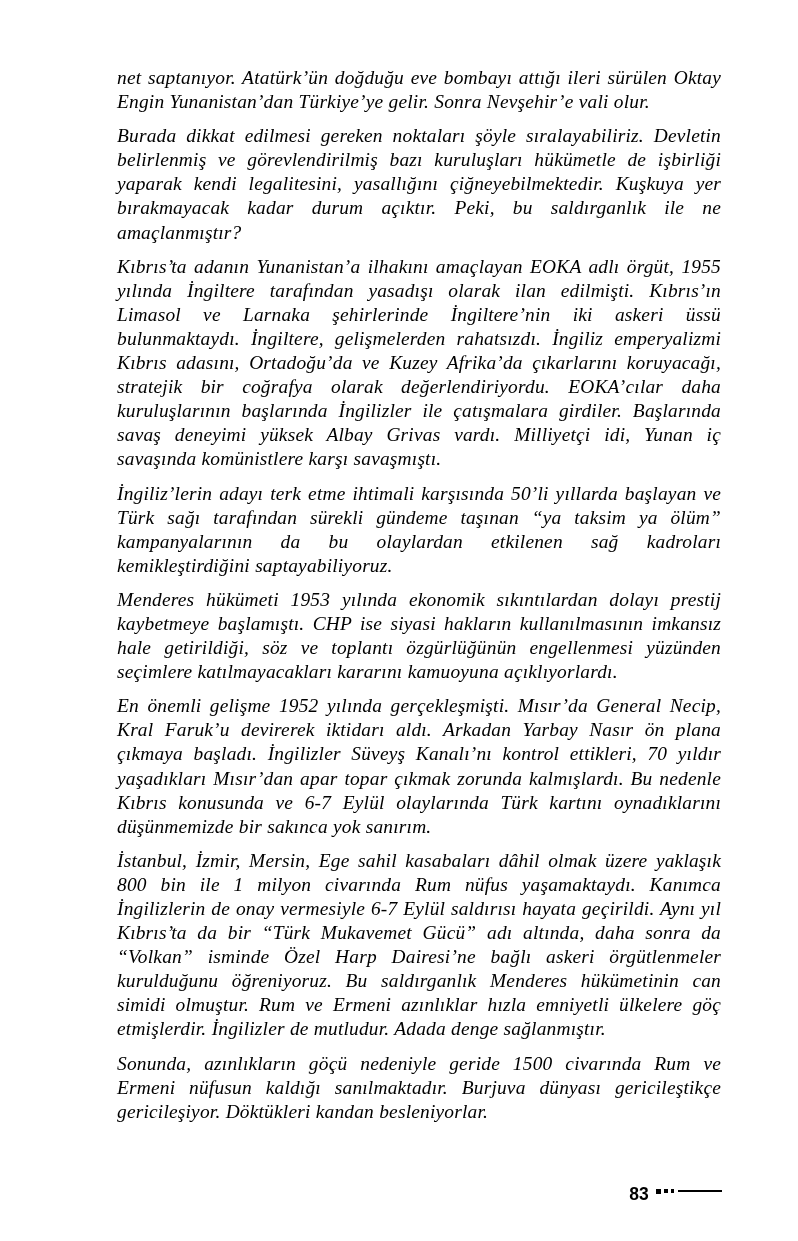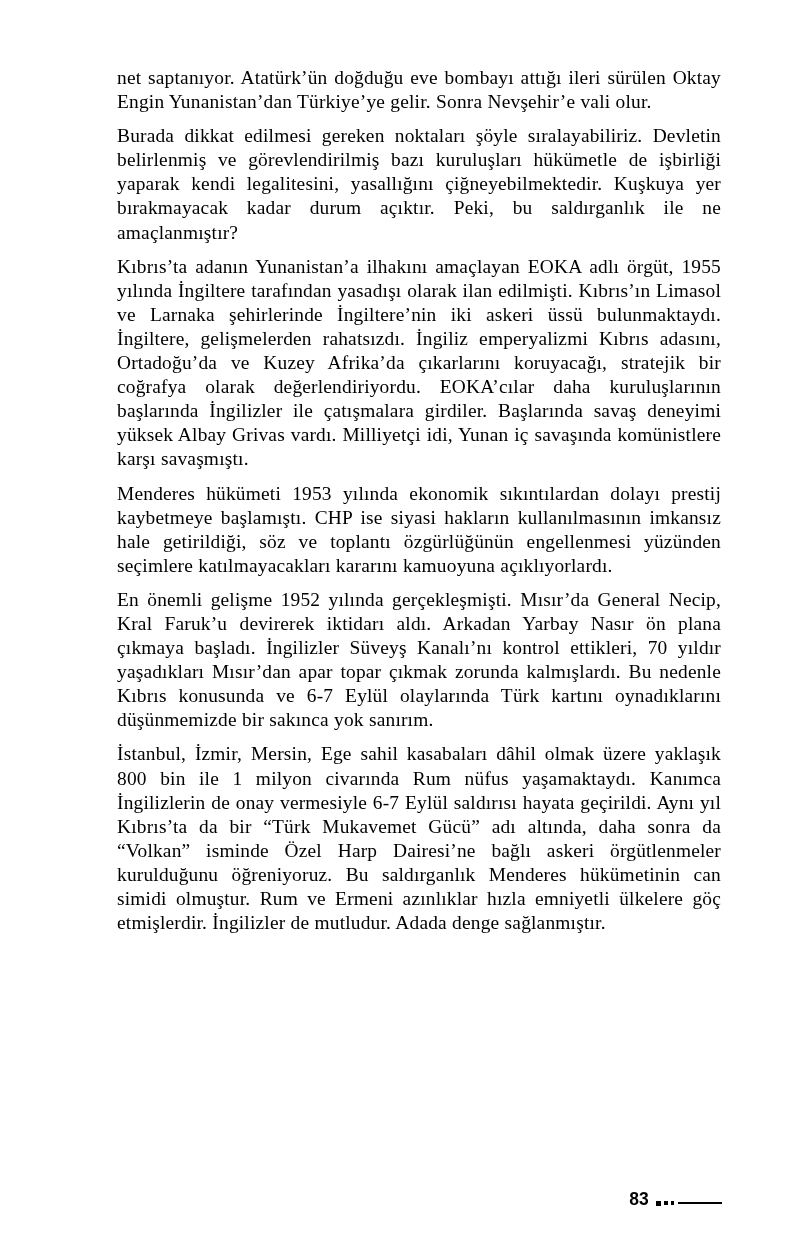--- a/index.html
+++ b/index.html
@@ -25,20 +25,21 @@
     width: 798px;
     height: 1241px;
     background: #ffffff;
   }
 
   #text-column {
     position: absolute;
     left: 117px;
     top: 66px;
     width: 604px;
+    font-style: italic;
   }
 
   .para {
     margin: 0 0 10px 0;
     padding: 0;
     font-size: 19.4px;
     line-height: 24.1px;
     text-align: justify;
     text-justify: inter-word;
     letter-spacing: 0.01em;
@@ -50,21 +51,21 @@
   .para:last-child {
     margin-bottom: 0;
   }
 
   
   #footer {
     position: absolute;
     right: 76px;
     bottom: 33px;
     display: flex;
-    align-items: flex-end;
+    align-items: flex-start;
     gap: 7px;
     height: 22px;
   }
 
   #page-number {
     font-family: "Liberation Sans", "DejaVu Sans", sans-serif;
     font-weight: bold;
     font-size: 17.5px;
     line-height: 17.5px;
     letter-spacing: 0.01em;
@@ -99,23 +100,25 @@
 </style>
 </head>
 <body>
 
 <div id="page">
 
   <div id="text-column">
     <p class="para">net saptanıyor. Atatürk’ün doğduğu eve bombayı attığı ileri sürülen Oktay Engin Yunanistan’dan Türkiye’ye gelir. Sonra Nevşehir’e vali olur.</p>
     <p class="para">Burada dikkat edilmesi gereken noktaları şöyle sıralayabiliriz. Devletin belirlenmiş ve görevlendirilmiş bazı kuruluşları hükümetle de işbirliği yaparak kendi legalitesini, yasallığını çiğneyebilmektedir. Kuşkuya yer bırakmayacak kadar durum açıktır. Peki, bu saldırganlık ile ne amaçlanmıştır?</p>
     <p class="para">Kıbrıs’ta adanın Yunanistan’a ilhakını amaçlayan EOKA adlı örgüt, 1955 yılında İngiltere tarafından yasadışı olarak ilan edilmişti. Kıbrıs’ın Limasol  ve Larnaka şehirlerinde İngiltere’nin iki askeri üssü bulunmaktaydı. İngiltere, gelişmelerden rahatsızdı. İngiliz emperyalizmi Kıbrıs adasını, Ortadoğu’da ve Kuzey Afrika’da çıkarlarını koruyacağı, stratejik bir coğrafya olarak değerlendiriyordu. EOKA’cılar daha kuruluşlarının başlarında İngilizler ile çatışmalara girdiler. Başlarında savaş deneyimi yüksek Albay Grivas vardı. Milliyetçi idi, Yunan iç savaşında komünistlere karşı savaşmıştı.</p>
+    <p class="para">İngiliz’lerin adayı terk etme ihtimali karşısında 50’li yıllarda başlayan ve Türk sağı tarafından sürekli gündeme taşınan “ya taksim ya ölüm” kampanyalarının da bu olaylardan etkilenen sağ kadroları kemikleştirdiğini saptayabiliyoruz.</p>
     <p class="para">Menderes hükümeti 1953 yılında ekonomik sıkıntılardan dolayı prestij kaybetmeye başlamıştı. CHP ise siyasi hakların kullanılmasının imkansız hale getirildiği, söz ve toplantı özgürlüğünün engellenmesi yüzünden seçimlere katılmayacakları kararını kamuoyuna açıklıyorlardı.</p>
     <p class="para">En önemli gelişme 1952 yılında gerçekleşmişti. Mısır’da General Necip, Kral Faruk’u devirerek iktidarı aldı. Arkadan Yarbay Nasır ön plana çıkmaya başladı. İngilizler Süveyş Kanalı’nı kontrol ettikleri, 70 yıldır yaşadıkları Mısır’dan apar topar çıkmak zorunda kalmışlardı. Bu nedenle Kıbrıs konusunda ve 6-7 Eylül olaylarında Türk kartını oynadıklarını düşünmemizde bir sakınca yok sanırım.</p>
     <p class="para">İstanbul, İzmir, Mersin, Ege sahil kasabaları dâhil olmak üzere yaklaşık 800 bin ile 1 milyon civarında Rum nüfus yaşamaktaydı. Kanımca İngilizlerin de onay vermesiyle 6-7 Eylül saldırısı hayata geçirildi. Aynı yıl Kıbrıs’ta da bir “Türk Mukavemet Gücü” adı altında, daha sonra da “Volkan” isminde Özel Harp Dairesi’ne bağlı askeri örgütlenmeler kurulduğunu öğreniyoruz. Bu saldırganlık Menderes hükümetinin can simidi olmuştur. Rum ve Ermeni azınlıklar hızla emniyetli ülkelere göç etmişlerdir. İngilizler de mutludur. Adada denge sağlanmıştır.</p>
+    <p class="para">Sonunda, azınlıkların göçü nedeniyle geride 1500 civarında Rum ve Ermeni nüfusun kaldığı sanılmaktadır. Burjuva dünyası gericileştikçe gericileşiyor. Döktükleri kandan besleniyorlar.</p>
   </div>
 
   <div id="footer">
     <span id="page-number">83</span>
     <span id="footer-ornament">
       <span class="orn-sq-lg"></span>
       <span class="orn-sq-sm"></span>
       <span class="orn-sq-sm"></span>
       <span class="orn-rule"></span>
     </span>

